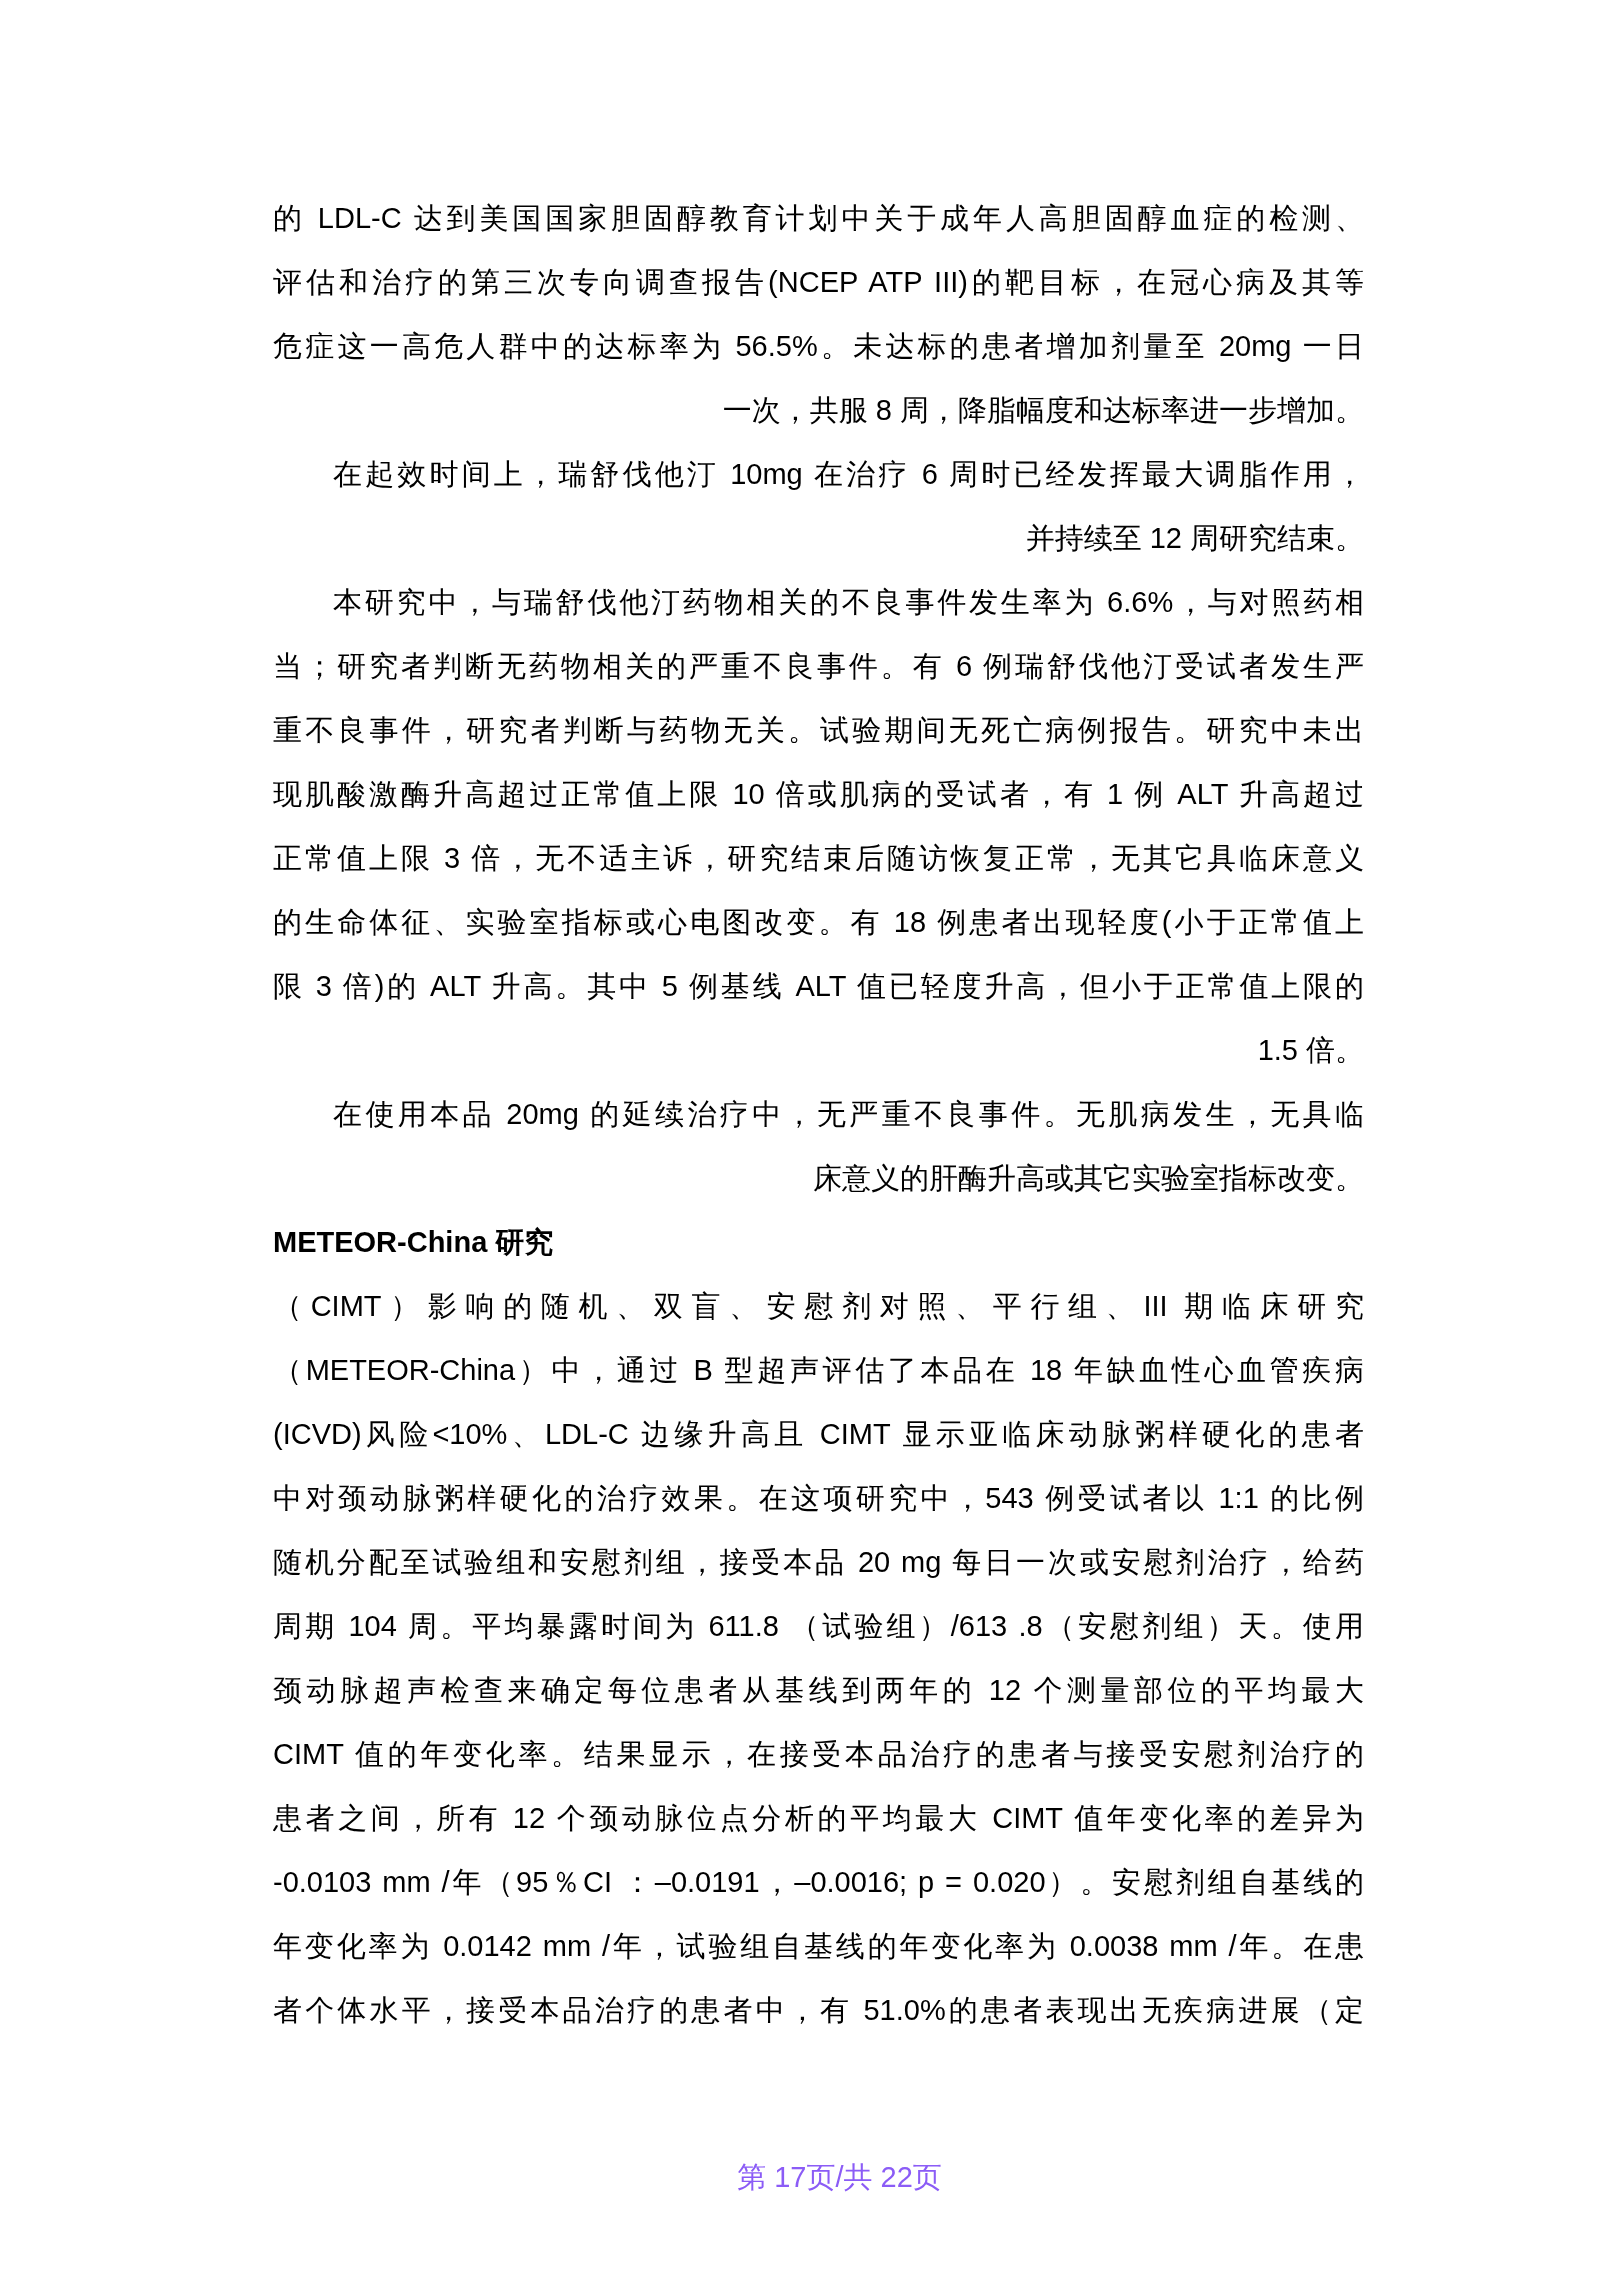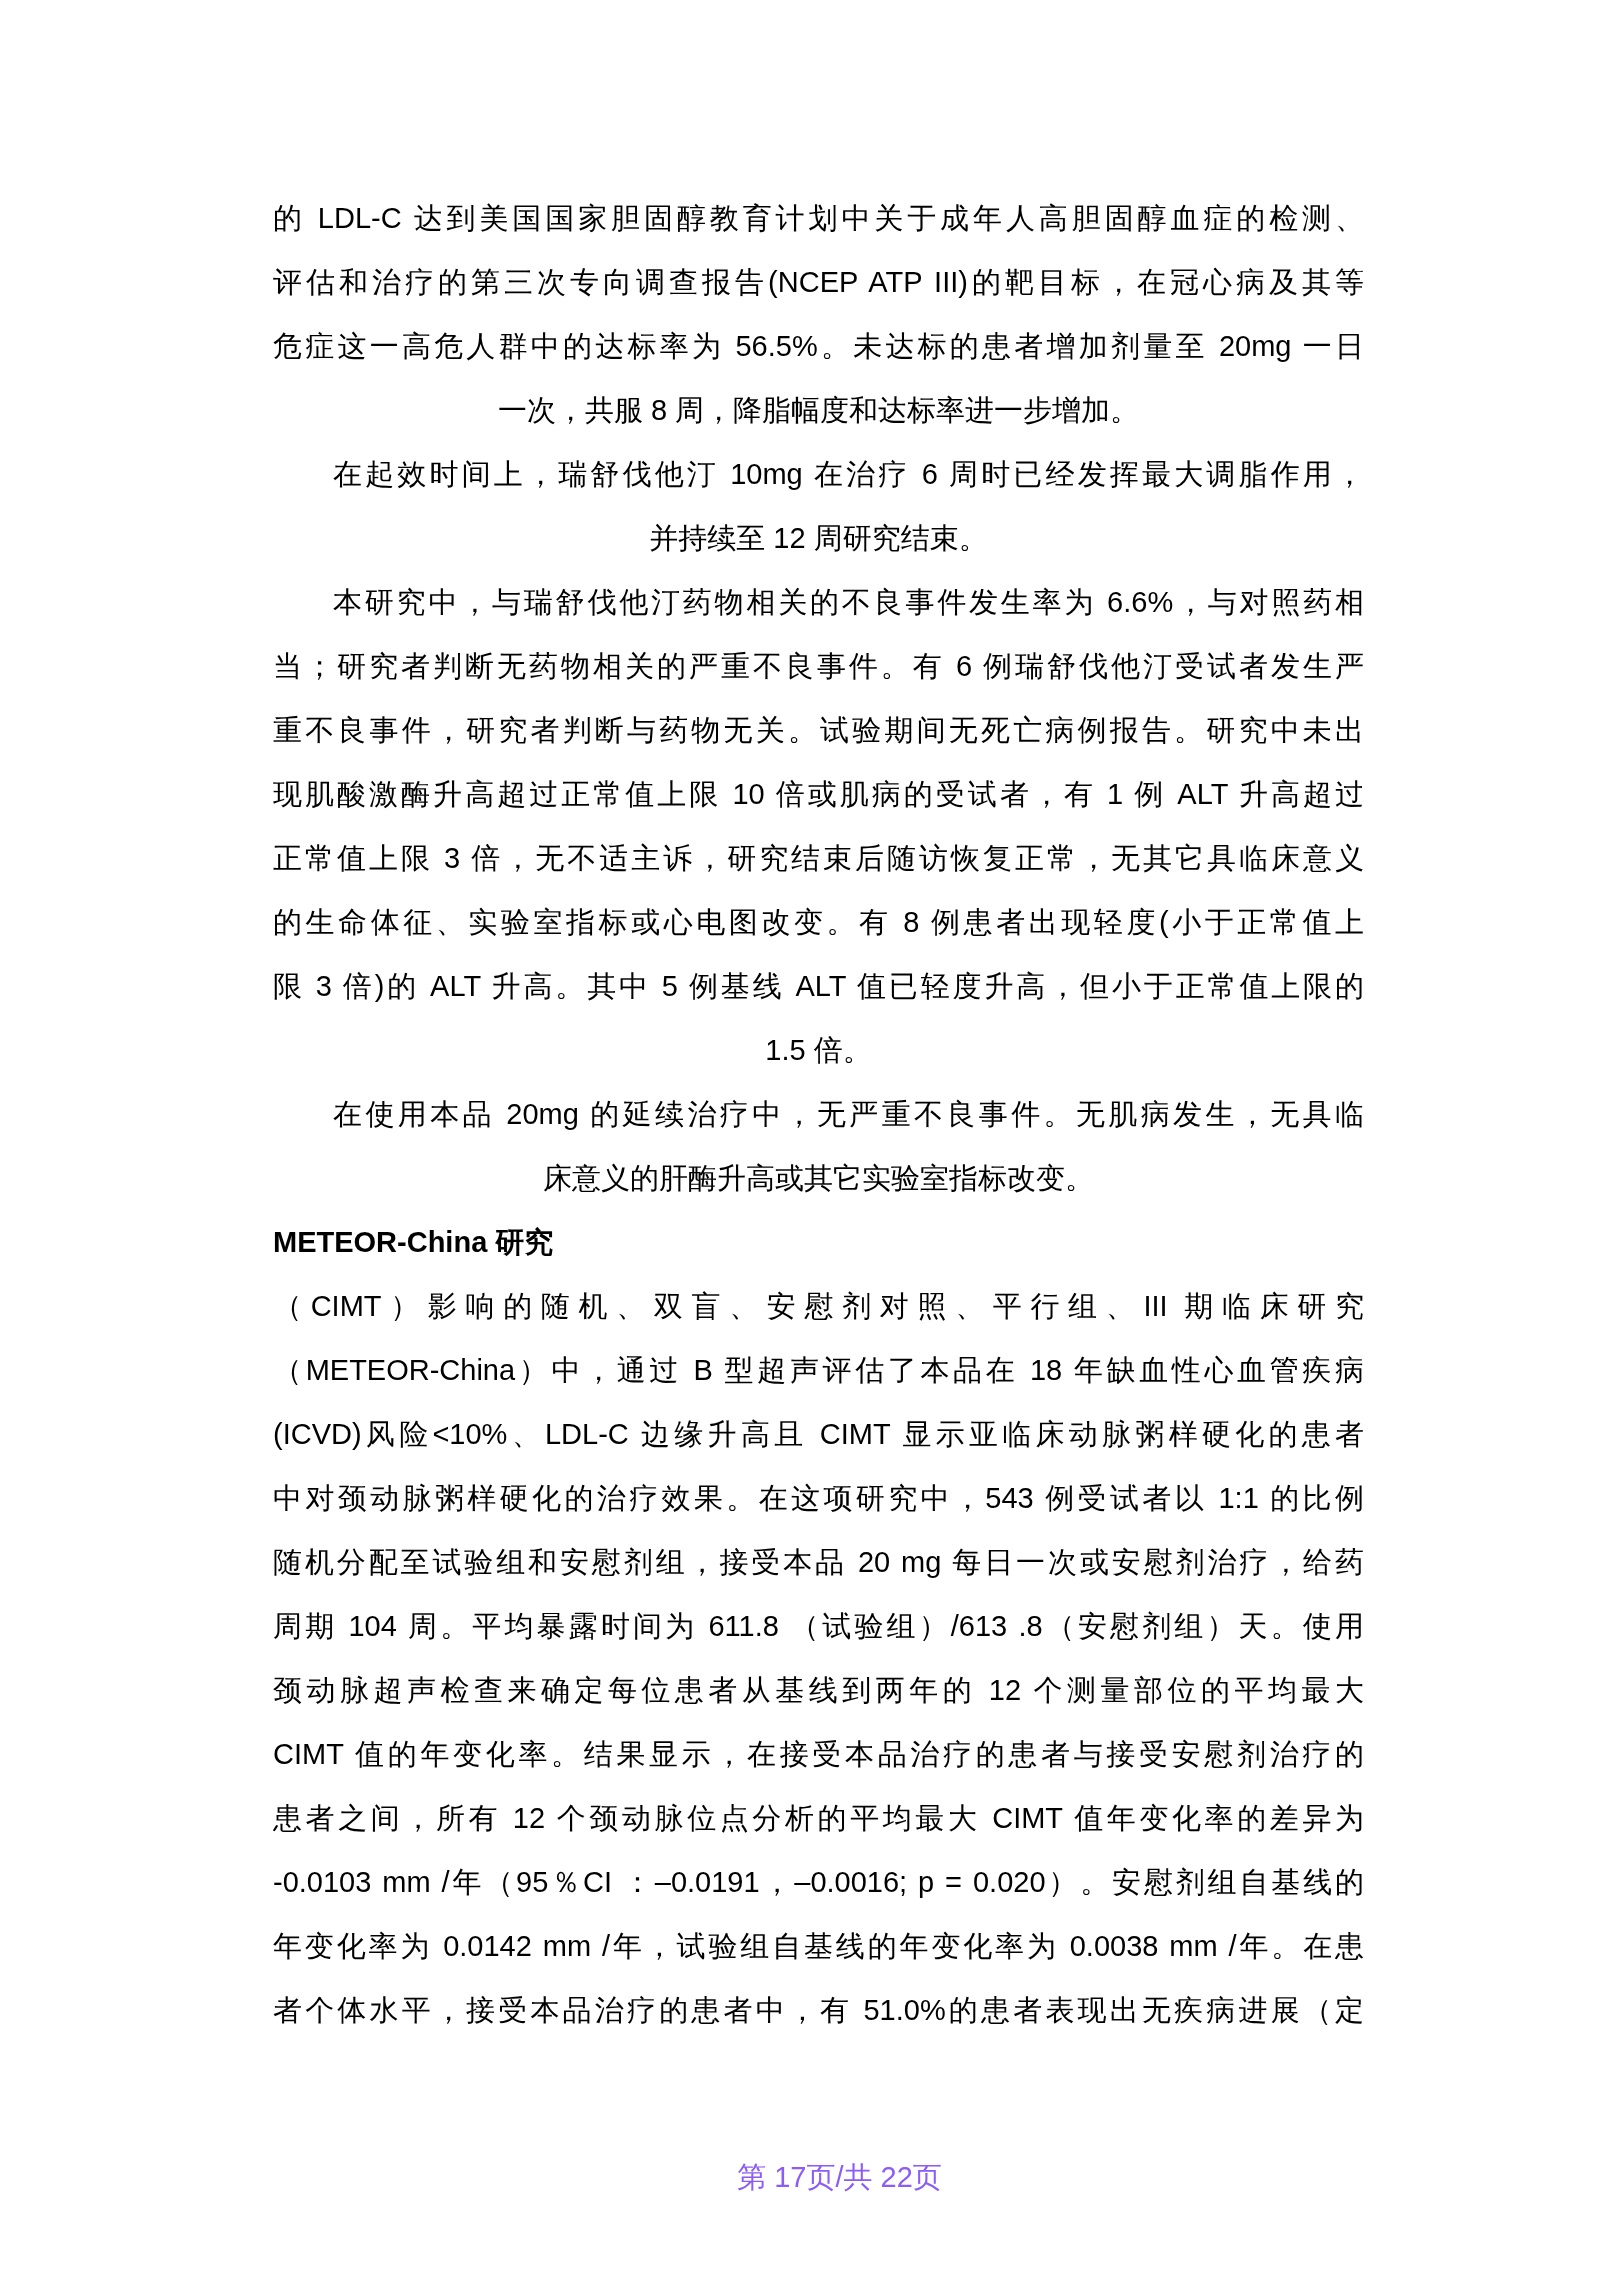--- a/index.html
+++ b/index.html
@@ -37,21 +37,21 @@
     text-align-last: justify;
   }
   
   .line.indent {
     padding-left: 60px;
     text-align: justify;
     text-align-last: justify;
   }
   
   .line.end {
-    text-align: center;
+    text-align: right;
   }
   
   .line.heading {
     font-weight: bold;
     text-align: left;
   }
   .footer {
     position: absolute;
     left: 0;
     top: 2146px;
@@ -72,21 +72,21 @@
       <div class="line flush">评估和治疗的第三次专向调查报告(NCEP ATP III)的靶目标，在冠心病及其等</div>
       <div class="line flush">危症这一高危人群中的达标率为 56.5%。未达标的患者增加剂量至 20mg 一日</div>
       <div class="line end">一次，共服 8 周，降脂幅度和达标率进一步增加。</div>
       <div class="line indent">在起效时间上，瑞舒伐他汀 10mg 在治疗 6 周时已经发挥最大调脂作用，</div>
       <div class="line end">并持续至 12 周研究结束。</div>
       <div class="line indent">本研究中，与瑞舒伐他汀药物相关的不良事件发生率为 6.6%，与对照药相</div>
       <div class="line flush">当；研究者判断无药物相关的严重不良事件。有 6 例瑞舒伐他汀受试者发生严</div>
       <div class="line flush">重不良事件，研究者判断与药物无关。试验期间无死亡病例报告。研究中未出</div>
       <div class="line flush">现肌酸激酶升高超过正常值上限 10 倍或肌病的受试者，有 1 例 ALT 升高超过</div>
       <div class="line flush">正常值上限 3 倍，无不适主诉，研究结束后随访恢复正常，无其它具临床意义</div>
-      <div class="line flush">的生命体征、实验室指标或心电图改变。有 8 例患者出现轻度(小于正常值上</div>
+      <div class="line flush">的生命体征、实验室指标或心电图改变。有 18 例患者出现轻度(小于正常值上</div>
       <div class="line flush">限 3 倍)的 ALT 升高。其中 5 例基线 ALT 值已轻度升高，但小于正常值上限的</div>
       <div class="line end">1.5 倍。</div>
       <div class="line indent">在使用本品 20mg 的延续治疗中，无严重不良事件。无肌病发生，无具临</div>
       <div class="line end">床意义的肝酶升高或其它实验室指标改变。</div>
       <div class="line heading">METEOR-China 研究</div>
       <div class="line flush">（CIMT）影响的随机、双盲、安慰剂对照、平行组、III 期临床研究</div>
       <div class="line flush">（METEOR-China）中，通过 B 型超声评估了本品在 18 年缺血性心血管疾病</div>
       <div class="line flush">(ICVD)风险&lt;10%、LDL-C 边缘升高且 CIMT 显示亚临床动脉粥样硬化的患者</div>
       <div class="line flush">中对颈动脉粥样硬化的治疗效果。在这项研究中，543 例受试者以 1:1 的比例</div>
       <div class="line flush">随机分配至试验组和安慰剂组，接受本品 20 mg 每日一次或安慰剂治疗，给药</div>

